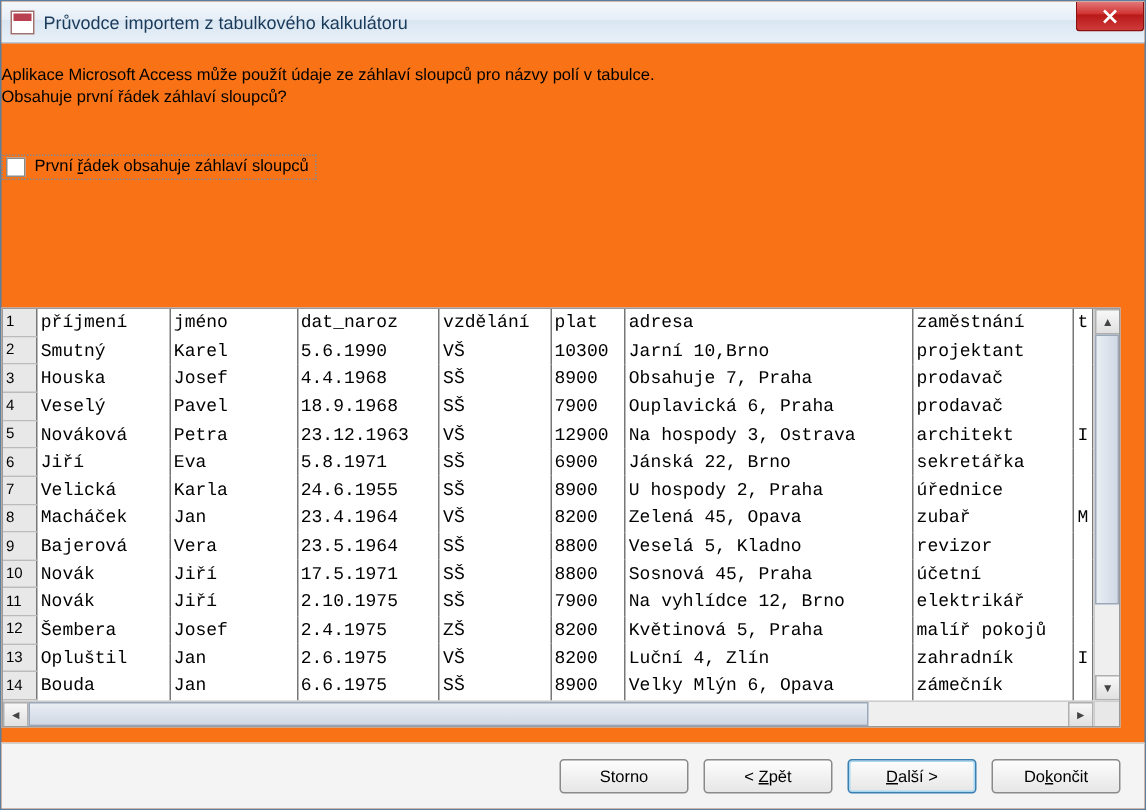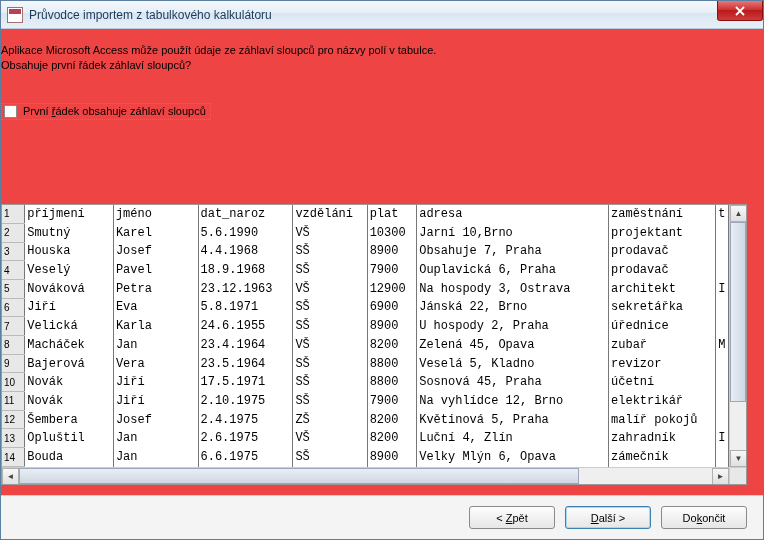--- a/index.html
+++ b/index.html
@@ -9,21 +9,21 @@
     font-size: 11px;
     background: #fff;
     width: 764px;
     height: 540px;
     overflow: hidden;
   }
   .window {
     width: 764px;
     height: 540px;
     border: 1px solid #5a7fa0;
-    background: #ef4444;
+    background: #f97316;
     display: flex;
     flex-direction: column;
   }
   .titlebar {
     height: 28px;
     background: linear-gradient(to bottom, #f4f8fc 0%, #e6eef7 45%, #d9e6f2 46%, #e8f0f8 100%);
     border-bottom: 1px solid #b8c8d8;
     display: flex;
     align-items: center;
     padding: 0 0 0 6px;
@@ -418,18 +418,19 @@
         <div class="thumb"></div>
         <div class="track"></div>
         <div class="arrow">►</div>
         <div class="corner"></div>
       </div>
     </div>
 
   </div>
 
   <div class="footer">
+    <button class="btn">Storno</button>
     <button class="btn">&lt; <u>Z</u>pět</button>
     <button class="btn default"><u>D</u>alší &gt;</button>
     <button class="btn">Do<u>k</u>ončit</button>
   </div>
 
 </div>
 
 </body></html>

